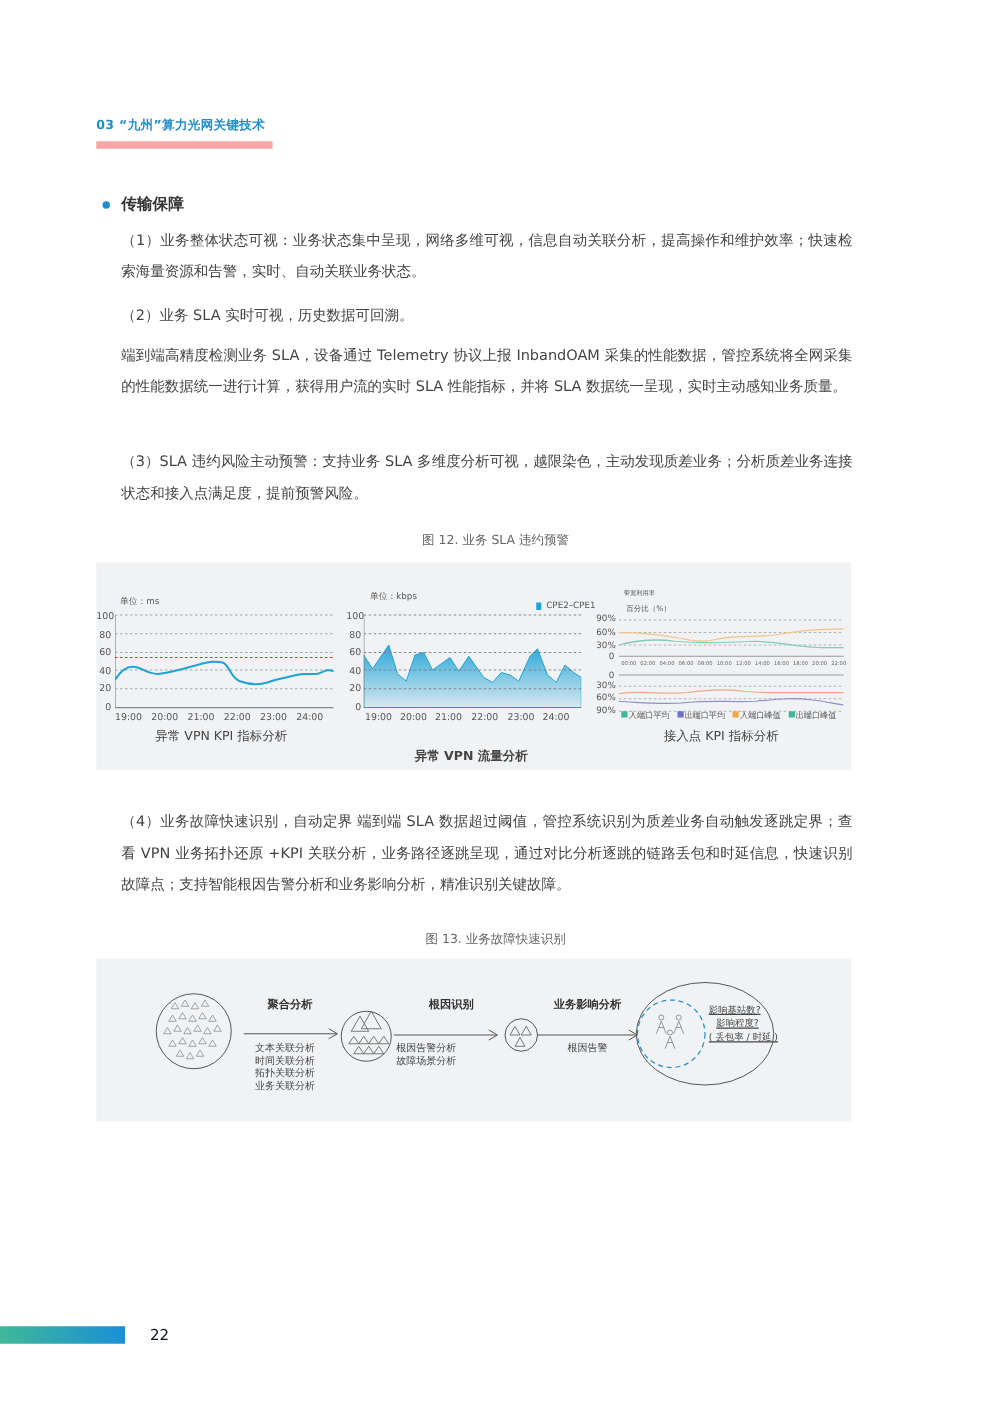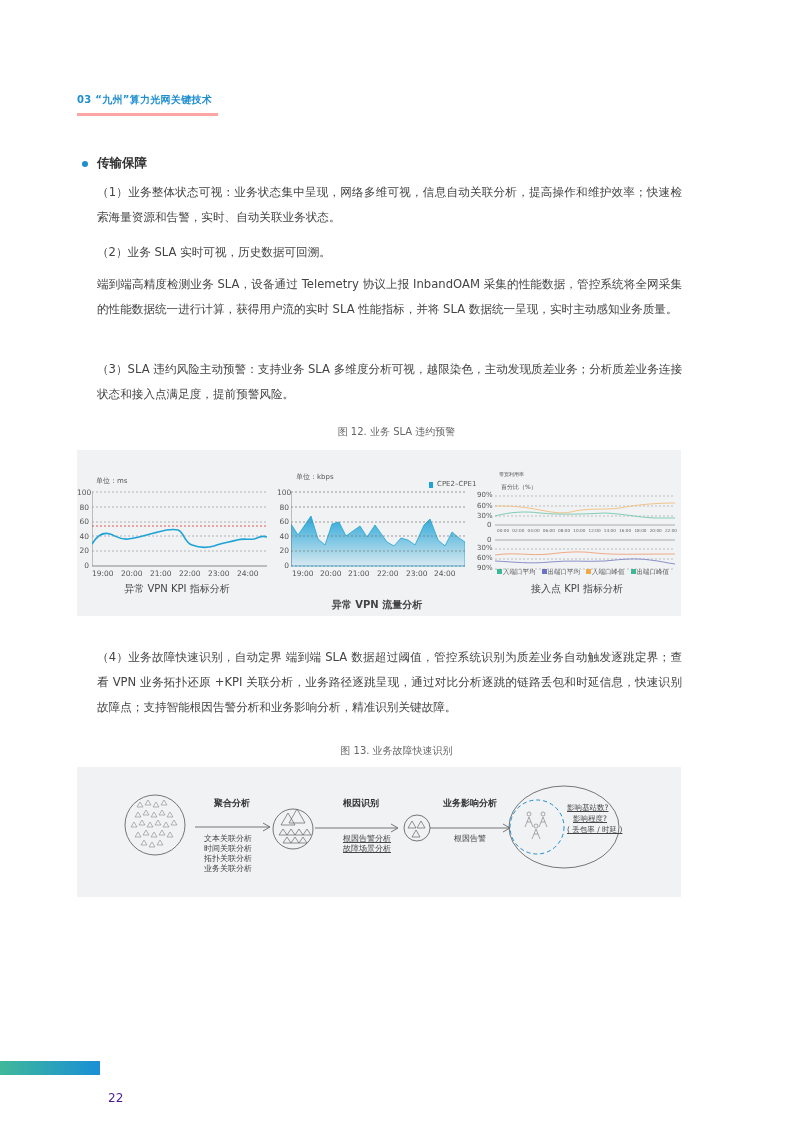--- a/index.html
+++ b/index.html
@@ -1,28 +1,28 @@
 <!DOCTYPE html>
 <html><head>
 <meta charset="utf-8">
 <style>
   html,body{margin:0;padding:0;background:#fff;}
   body{width:793px;height:1122px;position:relative;overflow:hidden;font-family:"DejaVu Sans","Liberation Sans",sans-serif;color:#3a3a3a;}
-  .header{position:absolute;left:77px;top:93px;width:141px;padding-bottom:6px;border-bottom:3px solid #fca5a5;font-size:10px;color:#1f8ecf;font-weight:bold;letter-spacing:0.3px;white-space:nowrap;}
+  .header{position:absolute;left:77px;top:93px;width:141px;padding-bottom:6px;border-bottom:6px solid #fca5a5;font-size:10px;color:#1f8ecf;font-weight:bold;letter-spacing:0.3px;white-space:nowrap;}
   .section{position:absolute;left:82px;top:155px;font-size:12.5px;color:#333;font-weight:bold;display:flex;align-items:center;}
   .bullet{width:6px;height:6px;border-radius:50%;background:#1f8ecf;margin-right:9px;display:inline-block;}
   .para{position:absolute;left:97px;width:585px;font-size:11.6px;line-height:25px;color:#444;text-align:justify;}
   .caption{position:absolute;width:793px;left:0;text-align:center;font-size:10px;color:#666;}
   .fig12{position:absolute;left:77px;top:450px;width:604px;height:166px;background:#f1f2f4;}
   .fig13{position:absolute;left:77px;top:767px;width:604px;height:130px;background:#f1f2f4;}
   .chart-title{position:absolute;font-size:10px;color:#444;text-align:center;}
   .unit{position:absolute;font-size:7px;color:#555;margin-left:12px;}
   .tick{position:absolute;font-size:7.5px;color:#555;}
   .footer-bar{position:absolute;left:0;top:1061px;width:100px;height:14px;background:linear-gradient(90deg,#3fb89a,#1a8fd6);}
-  .page-num{position:absolute;left:108px;top:1061px;font-size:12px;color:#4c1d95;margin-top:30px;}
+  .page-num{position:absolute;left:120px;top:1061px;font-size:12px;color:#0f172a;}
   .diag-label{position:absolute;font-size:9px;font-weight:bold;color:#333;}
   .diag-sub{position:absolute;font-size:8px;color:#444;line-height:10px;}
 </style>
 </head>
 <body>
 
 <div class="header">03 “九州”算力光网关键技术</div>
 
 <div class="section">
   <span class="bullet"></span>
@@ -227,21 +227,21 @@
     </g>
   </svg>
   <div class="diag-label" style="left:137px;top:30px;">聚合分析</div>
   <div class="diag-sub" style="left:127px;top:67px;">
     <div>文本关联分析</div>
     <div>时间关联分析</div>
     <div>拓扑关联分析</div>
     <div>业务关联分析</div>
   </div>
   <div class="diag-label" style="left:266px;top:30px;">根因识别</div>
-  <div class="diag-sub" style="left:266px;top:67px;text-decoration:underline;">
+  <div class="diag-sub" style="left:240px;top:67px;">
     <div>根因告警分析</div>
     <div>故障场景分析</div>
   </div>
   <div class="diag-label" style="left:366px;top:30px;">业务影响分析</div>
   <div class="diag-sub" style="left:377px;top:67px;">
     <div>根因告警</div>
   </div>
   <div class="diag-sub" style="left:490px;top:35px;font-size:7.5px;line-height:11px;text-decoration:underline;">
     <div>影响基站数?</div>
     <div style="padding-left:6px;">影响程度?</div>

